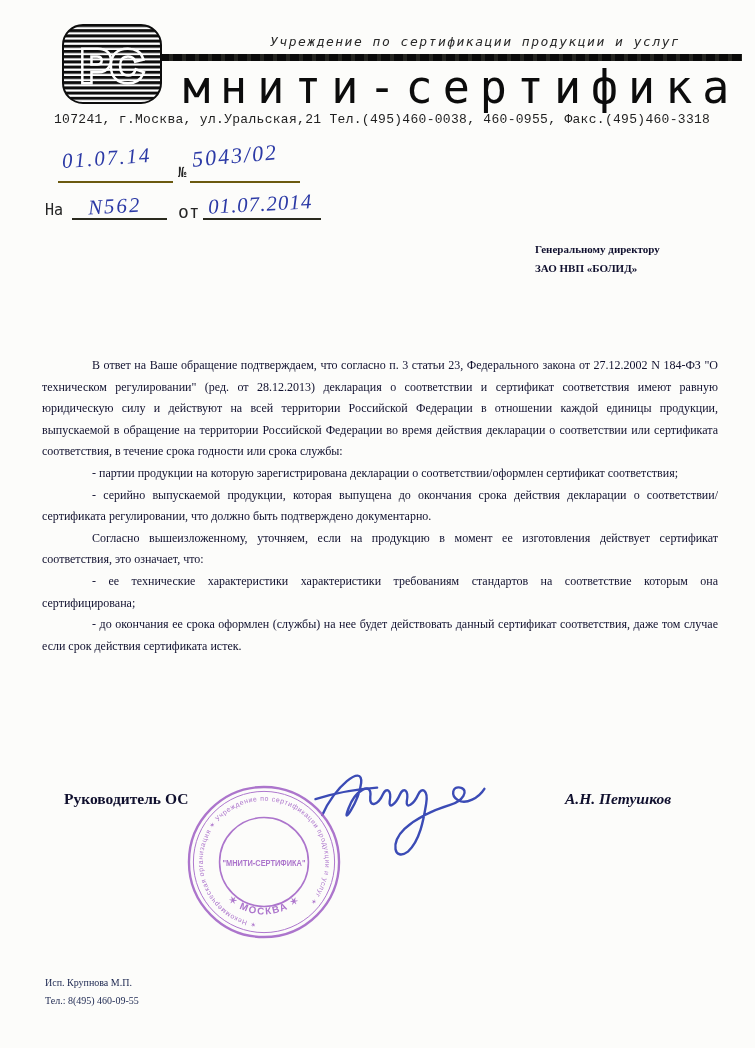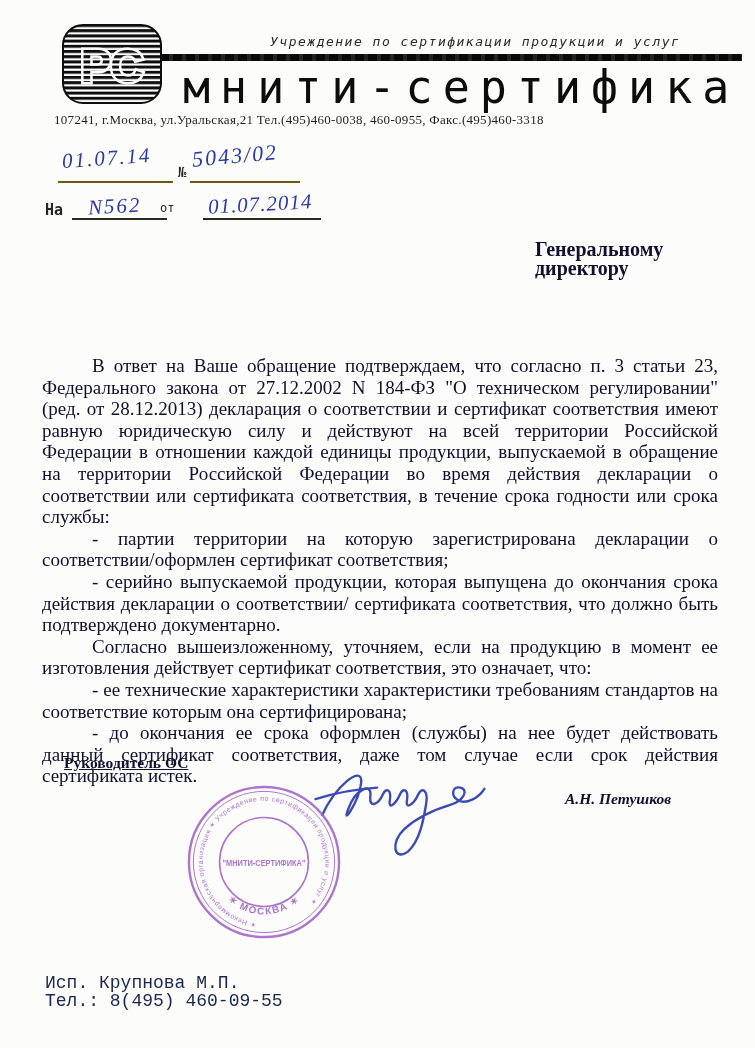--- a/index.html
+++ b/index.html
@@ -25,21 +25,21 @@
     background:repeating-linear-gradient(90deg,#0a0a0a 0 9px,#23231f 9px 13px);
   }
   .org-title{
     position:absolute;left:183px;top:60px;
     font-family:"DejaVu Sans Mono", monospace;
     font-size:45px;font-weight:400;letter-spacing:10px;
     color:#0c0c0c;white-space:nowrap;transform:scaleY(1.04);
   }
   .address-line{
     position:absolute;left:54px;top:112px;width:660px;
-    font-family:Liberation Serif, serif;
+    font-family:Liberation Mono, monospace;
     font-size:13px;letter-spacing:0.3px;color:#1f1f1f;white-space:nowrap;
   }
   
   .ref{position:absolute;left:0;top:0;}
   .hand{
     font-family:"Liberation Serif", serif;font-style:italic;
     color:#2c3aa6;white-space:nowrap;
   }
   .u{position:absolute;background:#2a2a1e;height:1.5px;}
   .u.gold{background:#6b5a10;}
@@ -47,38 +47,38 @@
     font-family:"DejaVu Sans Mono", monospace;color:#262626;
     position:absolute;white-space:nowrap;
   }
   .hw-date{position:absolute;left:62px;top:146px;font-size:21px;transform:rotate(-4deg);letter-spacing:2px;}
   .hw-num{position:absolute;left:192px;top:143px;font-size:22px;transform:rotate(-5deg);letter-spacing:2px;}
   .hw-na{position:absolute;left:88px;top:194px;font-size:21px;transform:rotate(-3deg);letter-spacing:2px;}
   .hw-ot{position:absolute;left:208px;top:192px;font-size:21px;transform:rotate(-3deg);letter-spacing:1px;}
   
   .recipient{
     position:absolute;left:535px;top:240px;width:210px;
-    font-weight:bold;font-size:20px;line-height:18.5px;color:#10102e;
+    font-weight:bold;font-size:11px;line-height:18.5px;color:#10102e;
   }
   
   .body-text{
     position:absolute;left:42px;top:355px;width:676px;
-    font-size:19px;line-height:21.6px;text-align:justify;color:#10102e;
+    font-size:12px;line-height:21.6px;text-align:justify;color:#10102e;
   }
   .body-text p{margin:0;text-indent:50px;}
   
-  .sig-title{position:absolute;left:64px;top:754px;font-weight:bold;font-size:15.5px;color:#10102e;text-decoration:underline;}
+  .sig-title{position:absolute;left:64px;top:790px;font-weight:bold;font-size:15.5px;color:#10102e;}
   .sig-name{position:absolute;left:565px;top:790px;font-weight:bold;font-size:15.5px;color:#10102e;font-style:italic;}
   .signature-svg{position:absolute;left:312px;top:758px;}
   
   .stamp{position:absolute;left:185px;top:783px;opacity:0.88;}
   
   .footer{
     position:absolute;left:45px;top:974px;
-    font-size:18px;line-height:18px;color:#1c2750;font-family:Liberation Mono, monospace;
+    font-size:10px;line-height:18px;color:#1c2750;
   }
 </style>
 </head>
 <body>
 
 <div class="page">
 
   <svg class="logo" viewBox="0 0 100 80" xmlns="http://www.w3.org/2000/svg">
     <defs>
       <pattern id="stripes" width="6" height="5.2" patternUnits="userSpaceOnUse">
@@ -95,36 +95,37 @@
   <div class="org-title">мнити-сертифика</div>
   <div class="address-line">107241, г.Москва, ул.Уральская,21   Тел.(495)460-0038, 460-0955, Факс.(495)460-3318</div>
 
   <div class="ref">
     <span class="hand hw-date">01.07.14</span>
     <div class="u gold" style="left:58px;top:181px;width:115px;"></div>
     <span class="printed" style="left:178px;top:164px;font-size:14px;">№</span>
     <span class="hand hw-num">5043/02</span>
     <div class="u gold" style="left:190px;top:181px;width:110px;"></div>
 
-    <span class="printed" style="left:45px;top:201px;font-size:15px;font-weight:bold;">На</span>
+    <span class="printed" style="left:45px;top:201px;font-size:15px;">На</span>
     <span class="hand hw-na">N562</span>
     <div class="u" style="left:72px;top:218px;width:95px;"></div>
-    <span class="printed" style="left:160px;top:201px;font-size:12px;">от</span>
+    <span class="printed" style="left:178px;top:201px;font-size:18px;">от</span>
     <span class="hand hw-ot">01.07.2014</span>
     <div class="u" style="left:203px;top:218px;width:118px;"></div>
   </div>
 
   <div class="recipient">
     <div>Генеральному директору</div>
+    <div>ЗАО НВП «БОЛИД»</div>
   </div>
 
   <div class="body-text">
     <p>В ответ на Ваше обращение подтверждаем, что согласно п. 3 статьи 23, Федерального закона от 27.12.2002 N 184-ФЗ "О техническом регулировании" (ред. от 28.12.2013) декларация о соответствии и сертификат соответствия имеют равную юридическую силу и действуют на всей территории Российской Федерации в отношении каждой единицы продукции, выпускаемой в обращение на территории Российской Федерации во время действия декларации о соответствии или сертификата соответствия, в течение срока годности или срока службы:</p>
-    <p>- партии территории на которую зарегистрирована декларации о соответствии/оформлен сертификат соответствия;</p>
-    <p>- серийно выпускаемой продукции, которая выпущена до окончания срока действия декларации о соответствии/ сертификата соответствия, что должно быть подтверждено документарно.</p>
+    <p>- партии продукции на которую зарегистрирована декларации о соответствии/оформлен сертификат соответствия;</p>
+    <p>- серийно выпускаемой продукции, которая выпущена до окончания срока действия декларации о соответствии/ сертификата регулировании, что должно быть подтверждено документарно.</p>
     <p>Согласно вышеизложенному, уточняем, если на продукцию в момент ее изготовления действует сертификат соответствия, это означает, что:</p>
     <p>- ее технические характеристики характеристики требованиям стандартов на соответствие которым она сертифицирована;</p>
     <p>- до окончания ее срока оформлен (службы) на нее будет действовать данный сертификат соответствия, даже  том случае если срок действия сертификата истек.</p>
   </div>
 
   <div class="sig-title">Руководитель ОС</div>
   <div class="sig-name">А.Н. Петушков</div>
 
   <svg class="signature-svg" width="185" height="105" viewBox="0 0 160 92" xmlns="http://www.w3.org/2000/svg">
     <g fill="none" stroke="#2b3db0" stroke-width="2.1" stroke-linecap="round" opacity="0.92">

